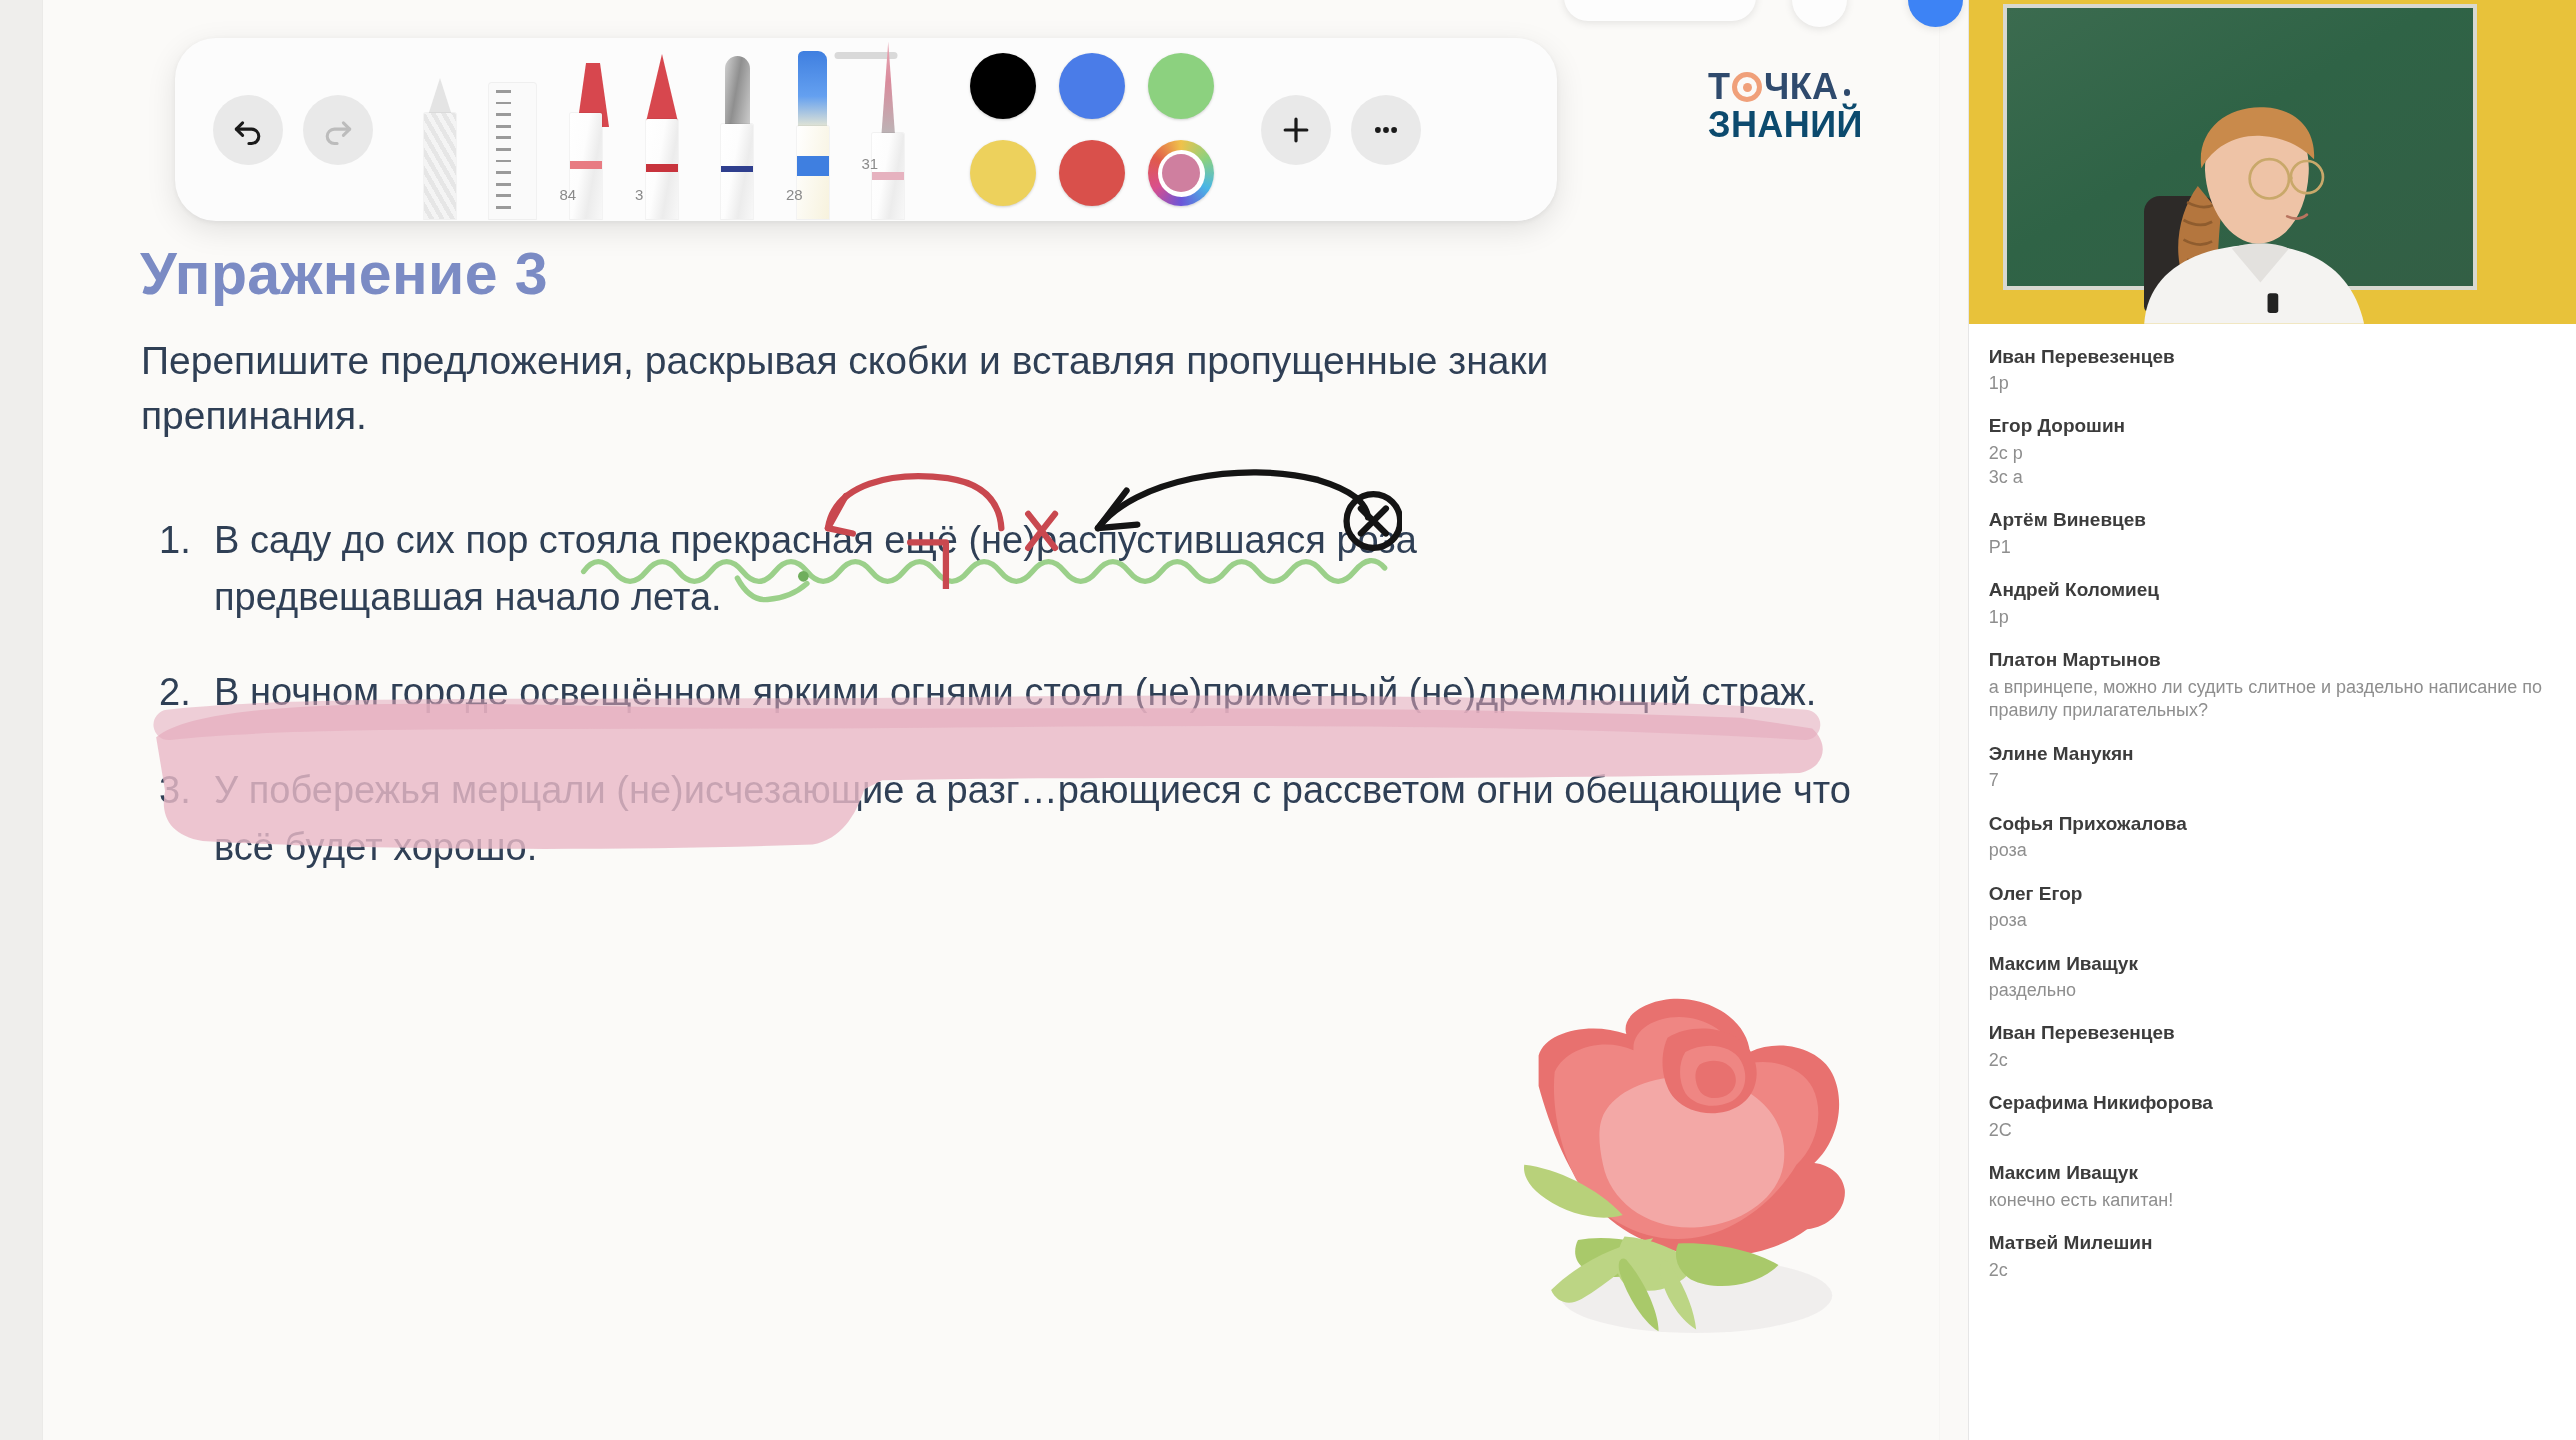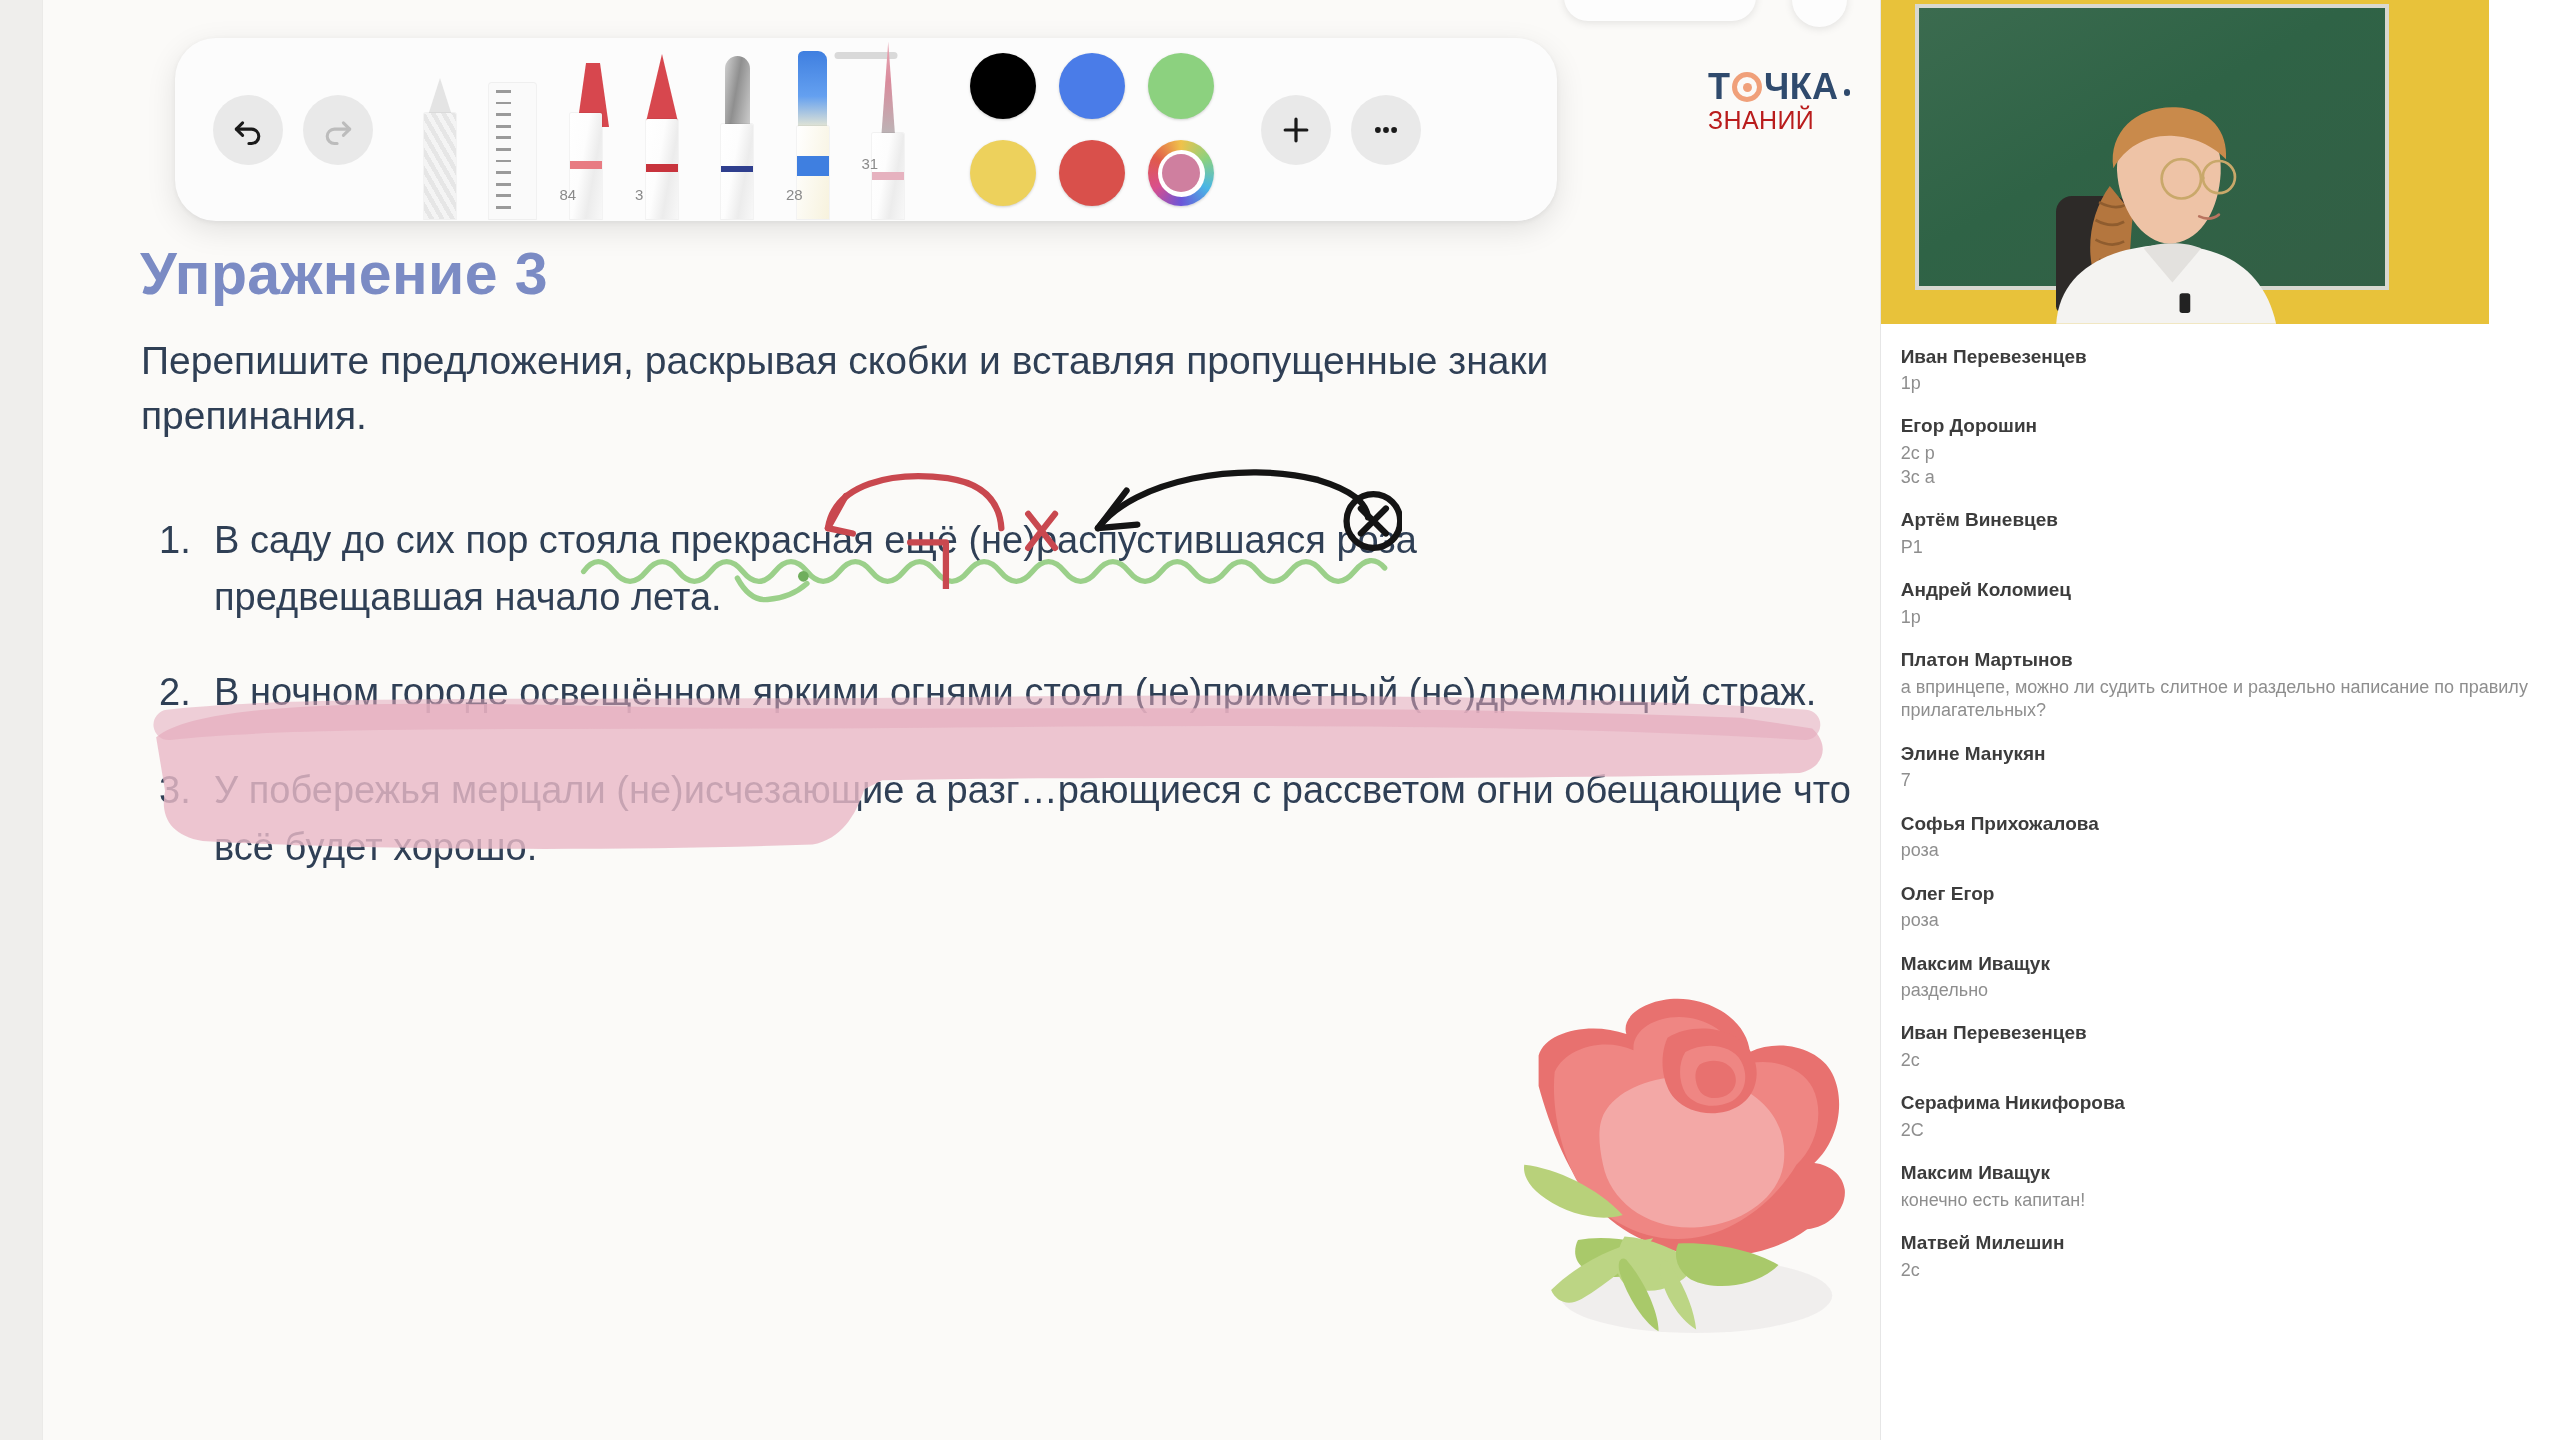--- a/index.html
+++ b/index.html
@@ -149,27 +149,27 @@
   .logo .l1 { display: flex; align-items: center; }
   .logo .word {
     font-size: 36px; font-weight: 700; color: #2f4a6d; letter-spacing: 0.4px;
   }
   .logo .target {
     width: 30px; height: 30px; border-radius: 50%;
     border: 5.4px solid #f0a07a; margin: 0 1.8px;
     display: flex; align-items: center; justify-content: center;
   }
   .logo .target i { width: 9px; height: 9px; border-radius: 50%; background: #f0a07a; display:block; }
-  .logo .l2 { font-size: 25px; font-weight: 400; color: #b91c1c; letter-spacing: 0.4px; margin-top: 3.6px;}
+  .logo .l2 { font-size: 36px; font-weight: 700; color: #0c4a6e; letter-spacing: 0.4px; margin-top: 3.6px;}
   .logo .dot { width: 6.3px; height: 6.3px; border-radius: 50%; background:#2f4a6d; align-self:flex-end; margin:0 0 9px 5.4px;}
 
   
   .sidebar {
     position: absolute; right: 0; top: 0;
-    width: 696px; height: 1440px;
+    width: 608px; height: 1440px;
     background: #ffffff;
     border-left: 0.9px solid #e6e6e6;
     overflow: hidden;
   }
   .video {
     position: relative; width: 608px; height: 324px;
     background: #e8c23a; overflow: hidden;
   }
   .video .chalkboard {
     position: absolute; left: 34px; top: 3.6px; width: 474px; height: 286px;

